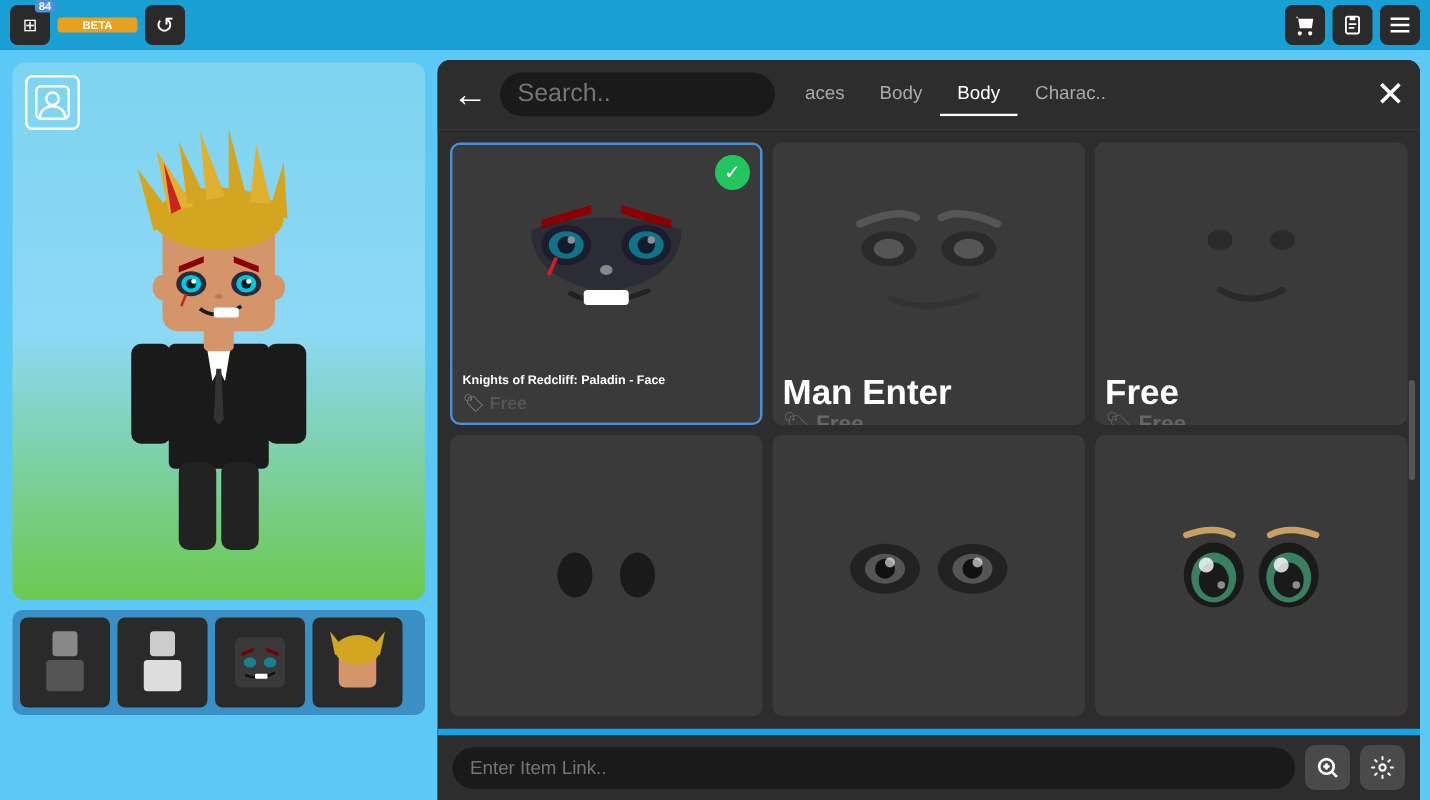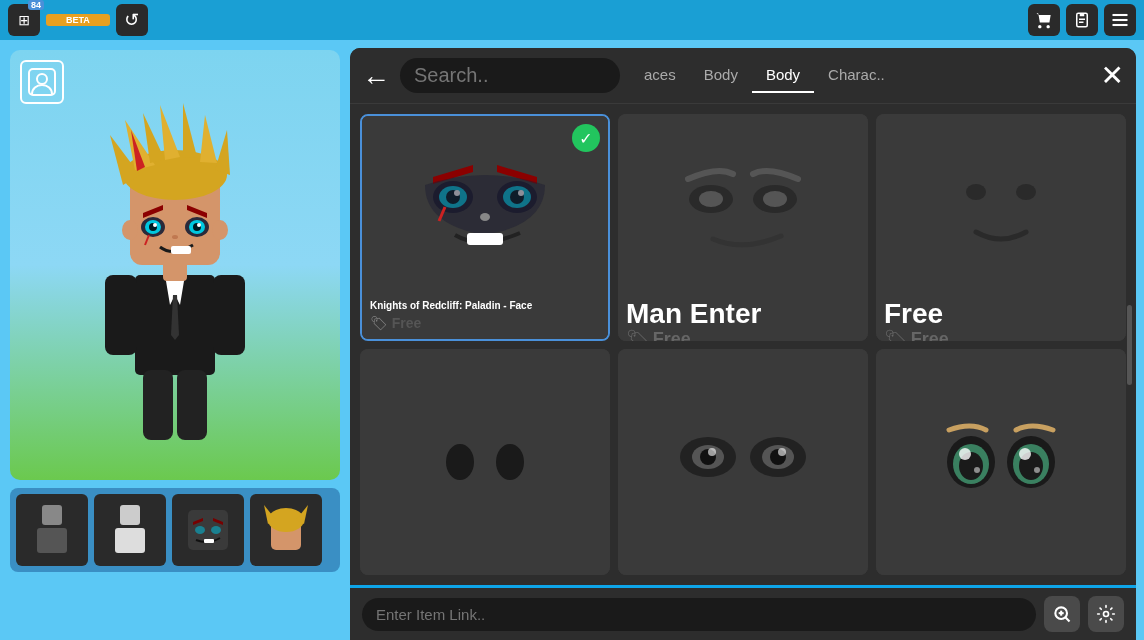--- a/index.html
+++ b/index.html
@@ -238,21 +238,21 @@
       color: white; font-size: 16px;
       z-index: 5;
     }
 
     
     .shop-bottom {
       display: flex;
       align-items: center;
       padding: 8px 12px;
       background: #2d2d2d;
-      border-top: 3px solid #0ea5e9;
+      border-top: 5px solid #0ea5e9;
       gap: 8px;
     }
     .item-link-input {
       flex: 1;
       background: #1a1a1a;
       border: none;
       border-radius: 20px;
       padding: 8px 14px;
       color: #666;
       font-size: 15px;

